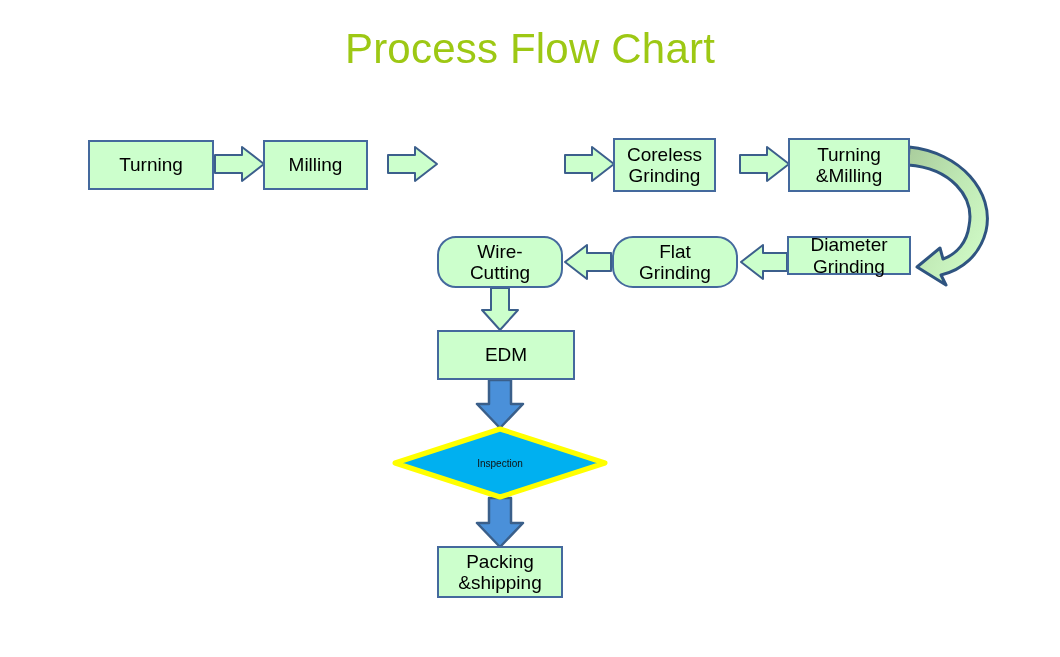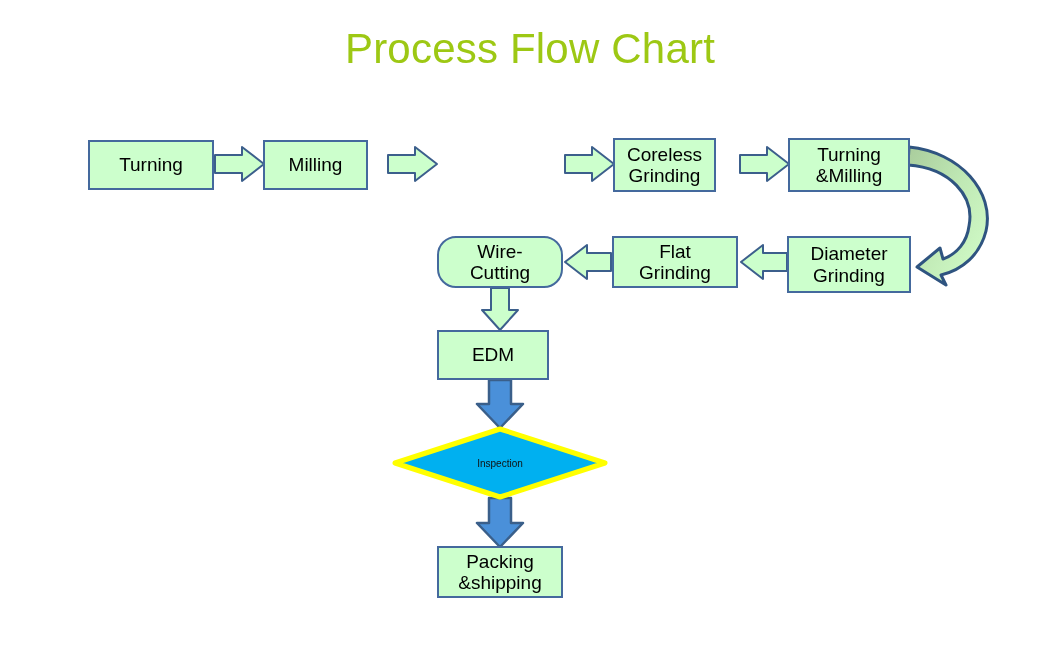--- a/index.html
+++ b/index.html
@@ -147,36 +147,36 @@
   <div class="node-box" style="left:613px; top:138px; width:103px; height:54px;">
     <span>Coreless
 Grinding</span>
   </div>
 
   <div class="node-box" style="left:788px; top:138px; width:122px; height:54px;">
     <span>Turning
 &amp;Milling</span>
   </div>
 
-  <div class="node-box" style="left:787px; top:236px; width:124px; height:57px;">
+  <div class="node-box" style="left:787px; top:236px; width:124px; height:39px;">
     <span>Diameter
 Grinding</span>
   </div>
 
-  <div class="node-box" style="left:612px; top:236px; width:126px; height:52px;">
+  <div class="node-box" style="left:612px; top:236px; width:126px; height:52px;border-radius:21px;">
     <span>Flat
 Grinding</span>
   </div>
 
   <div class="node-box" style="left:437px; top:236px; width:126px; height:52px;border-radius:19px;">
     <span>Wire-
 Cutting</span>
   </div>
 
-  <div class="node-box" style="left:437px; top:330px; width:112px; height:50px;text-align:center;">
+  <div class="node-box" style="left:437px; top:330px; width:138px; height:50px;text-align:center;">
     <span>EDM</span>
   </div>
 
   <div class="decision-wrap" style="left:392px; top:426px; width:216px; height:74px;">
     <svg width="216" height="74" viewBox="0 0 216 74" xmlns="http://www.w3.org/2000/svg">
       <polygon points="108,3 213,37 108,71 3,37" fill="#00B0F0" stroke="#FFFF00" stroke-width="5" stroke-linejoin="round"></polygon>
     </svg>
     <div class="decision-label">Inspection</div>
   </div>
 

